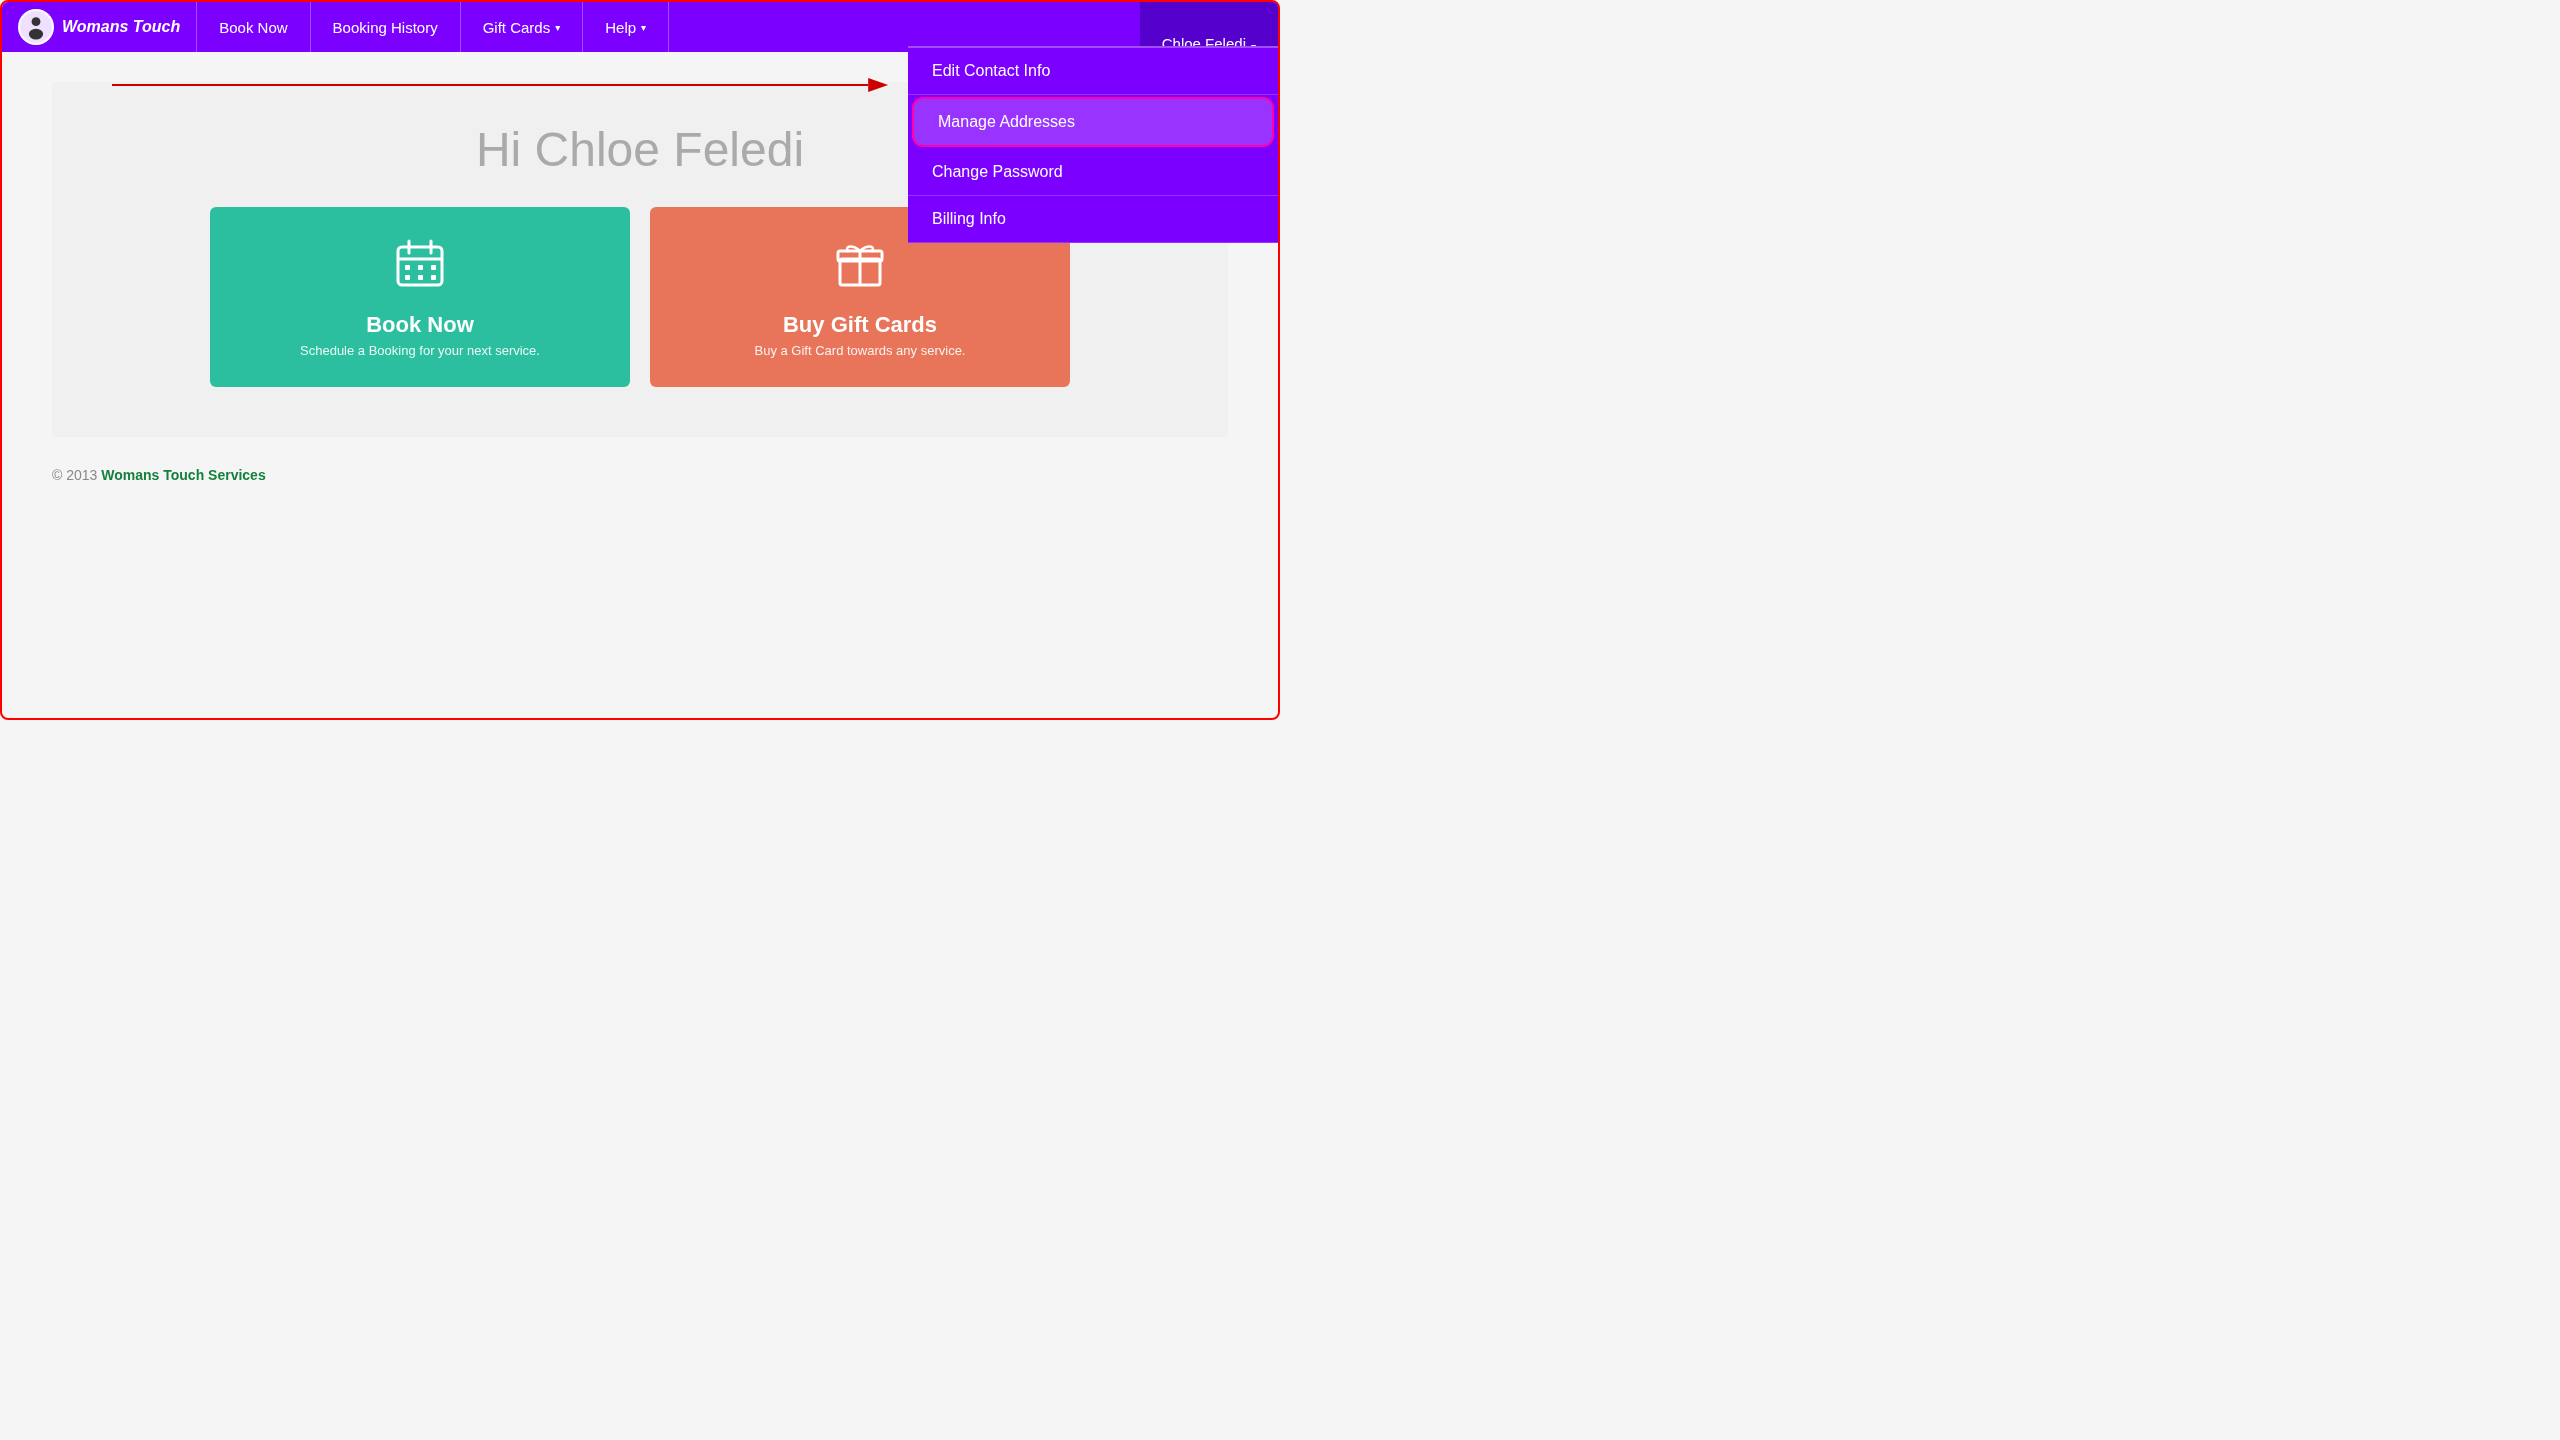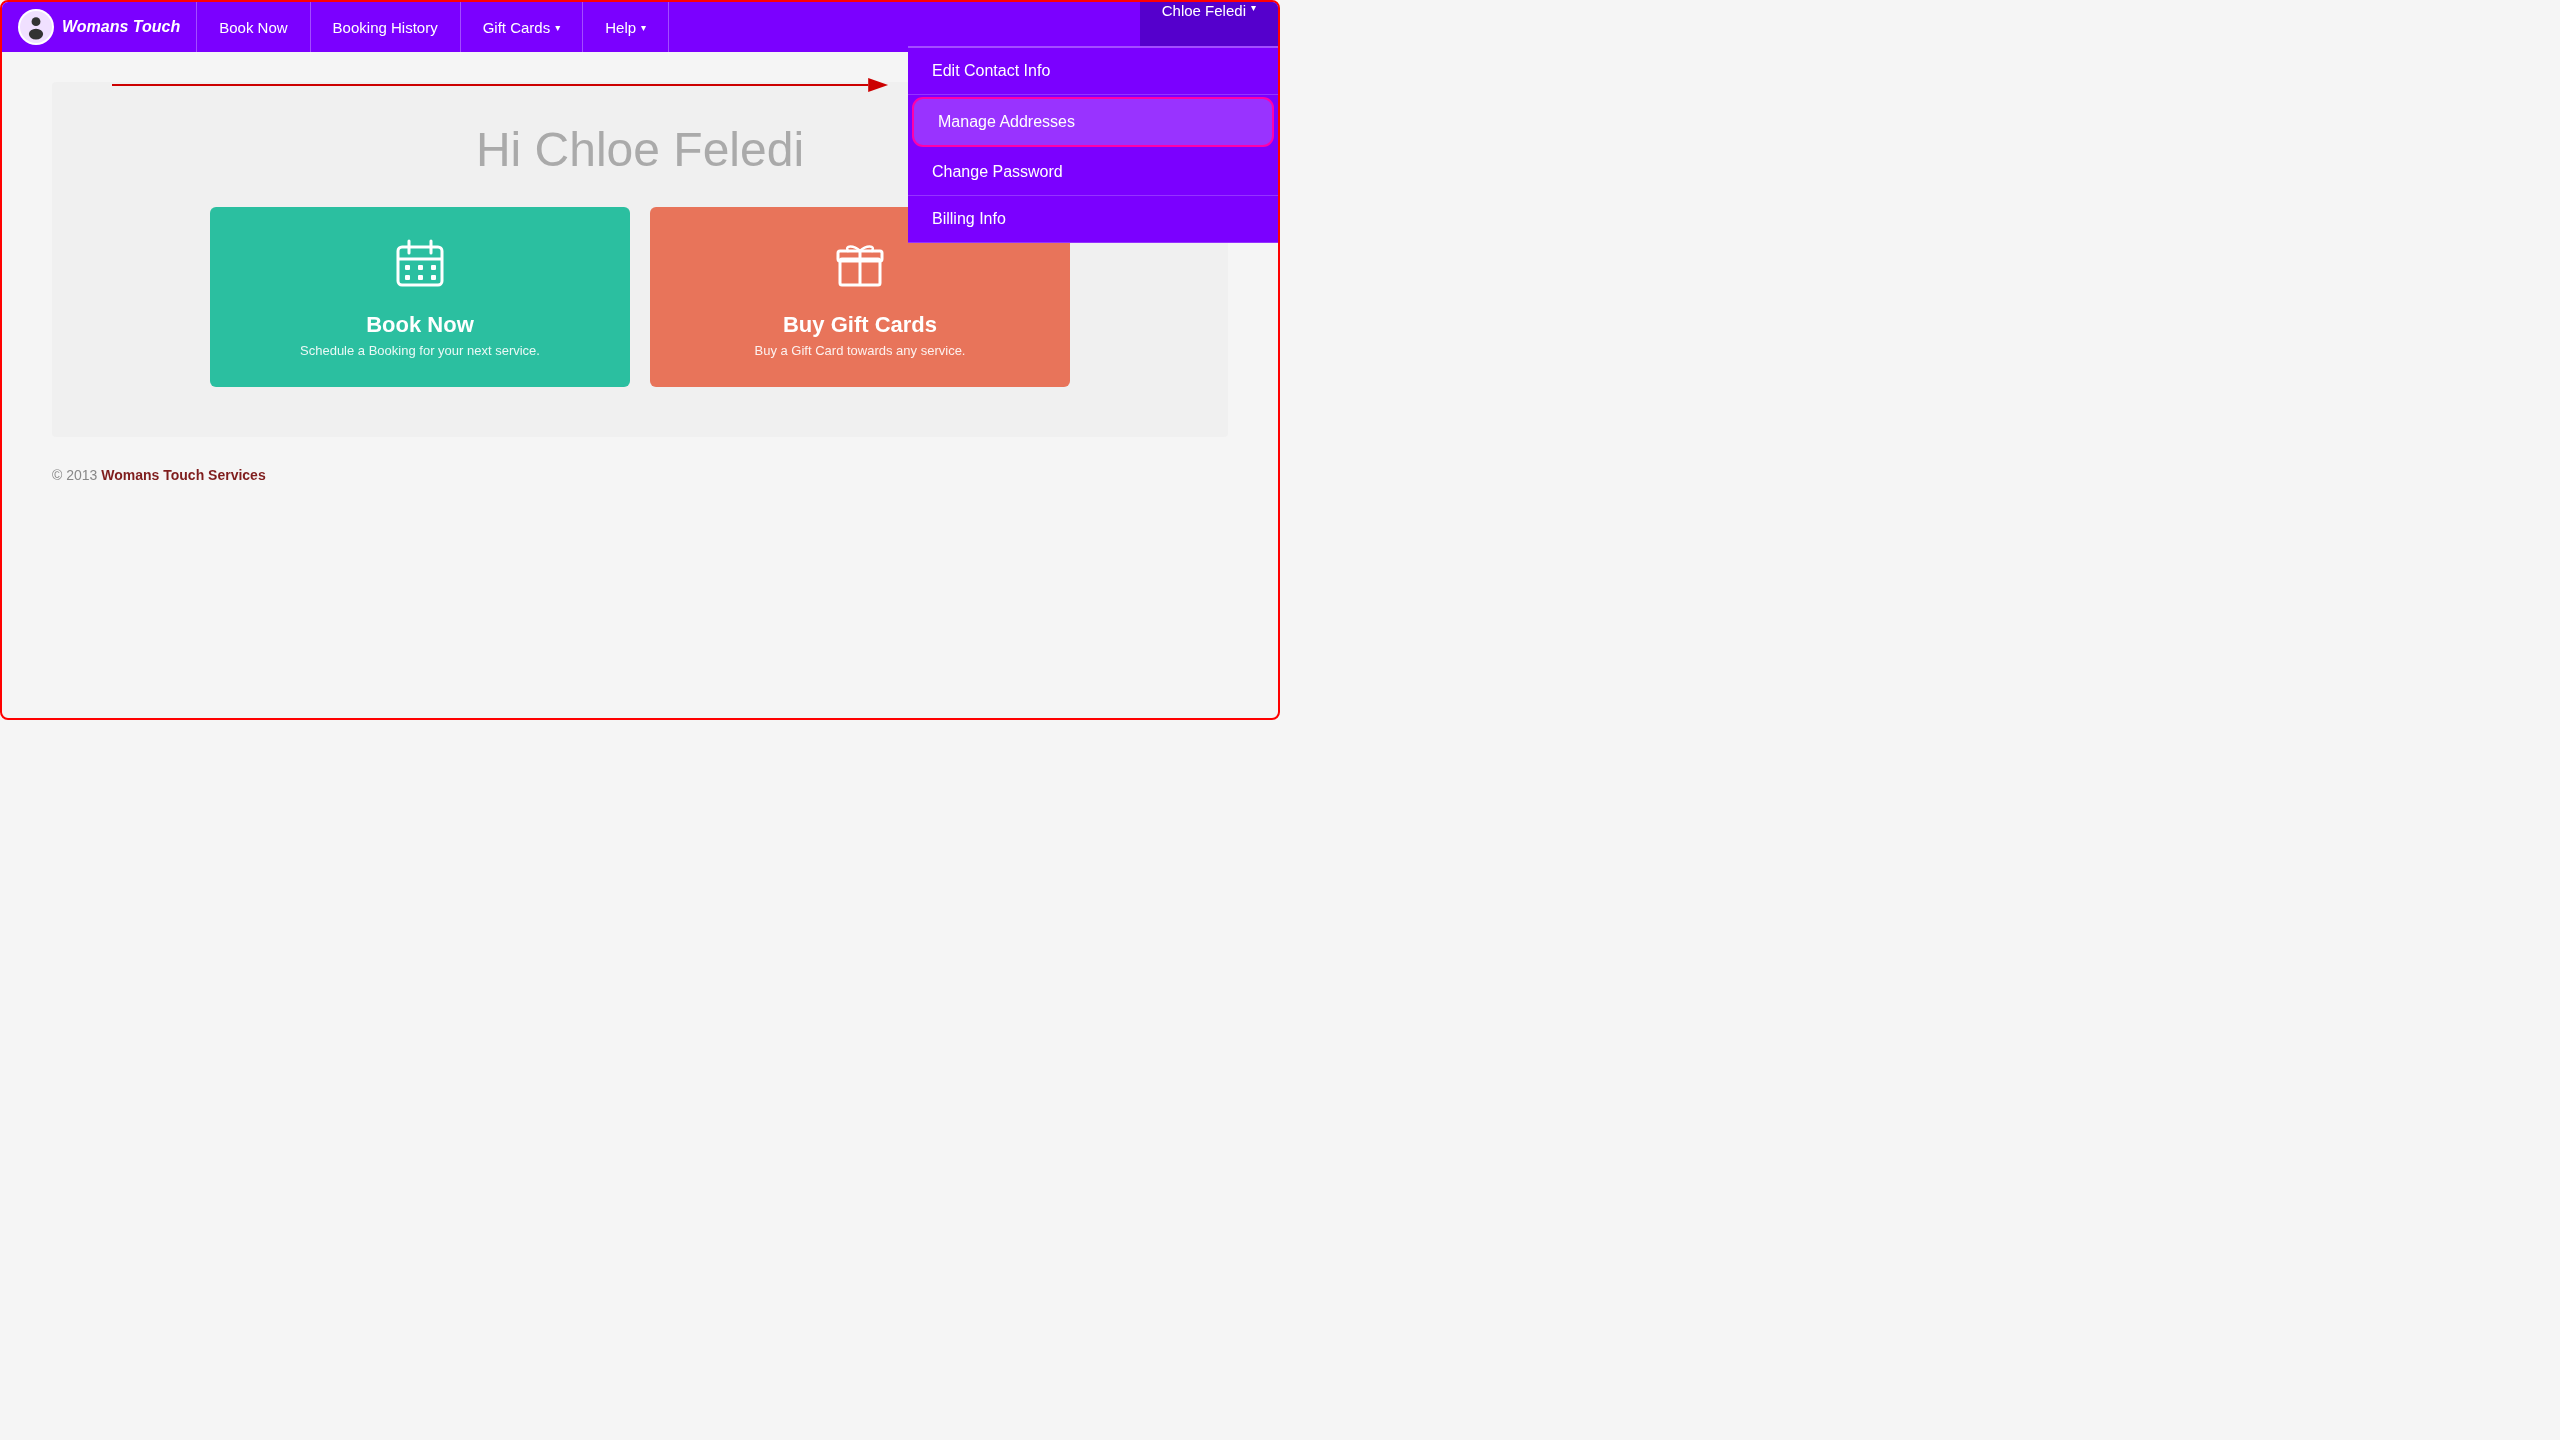--- a/index.html
+++ b/index.html
@@ -82,21 +82,21 @@
 
     .nav-spacer {
       flex: 1;
     }
 
     .nav-user {
       color: white;
       padding: 0 22px;
       height: 100%;
       display: flex;
-      align-items: flex-start;
+      align-items: flex-end;
       cursor: pointer;
       background: #5500CC;
       font-size: 15px;
     }
 
     .nav-user .chevron {
       margin-left: 5px;
       font-size: 10px;
     }
 
@@ -207,21 +207,21 @@
     }
 
     
     .footer {
       margin: 20px 50px;
       color: #888;
       font-size: 14px;
     }
 
     .footer strong {
-      color: #7f1d1d;
+      color: #15803d;
       text-align: center;
     }
 
     
     .calendar-icon {
       width: 52px;
       height: 52px;
     }
 
     .gift-icon {

